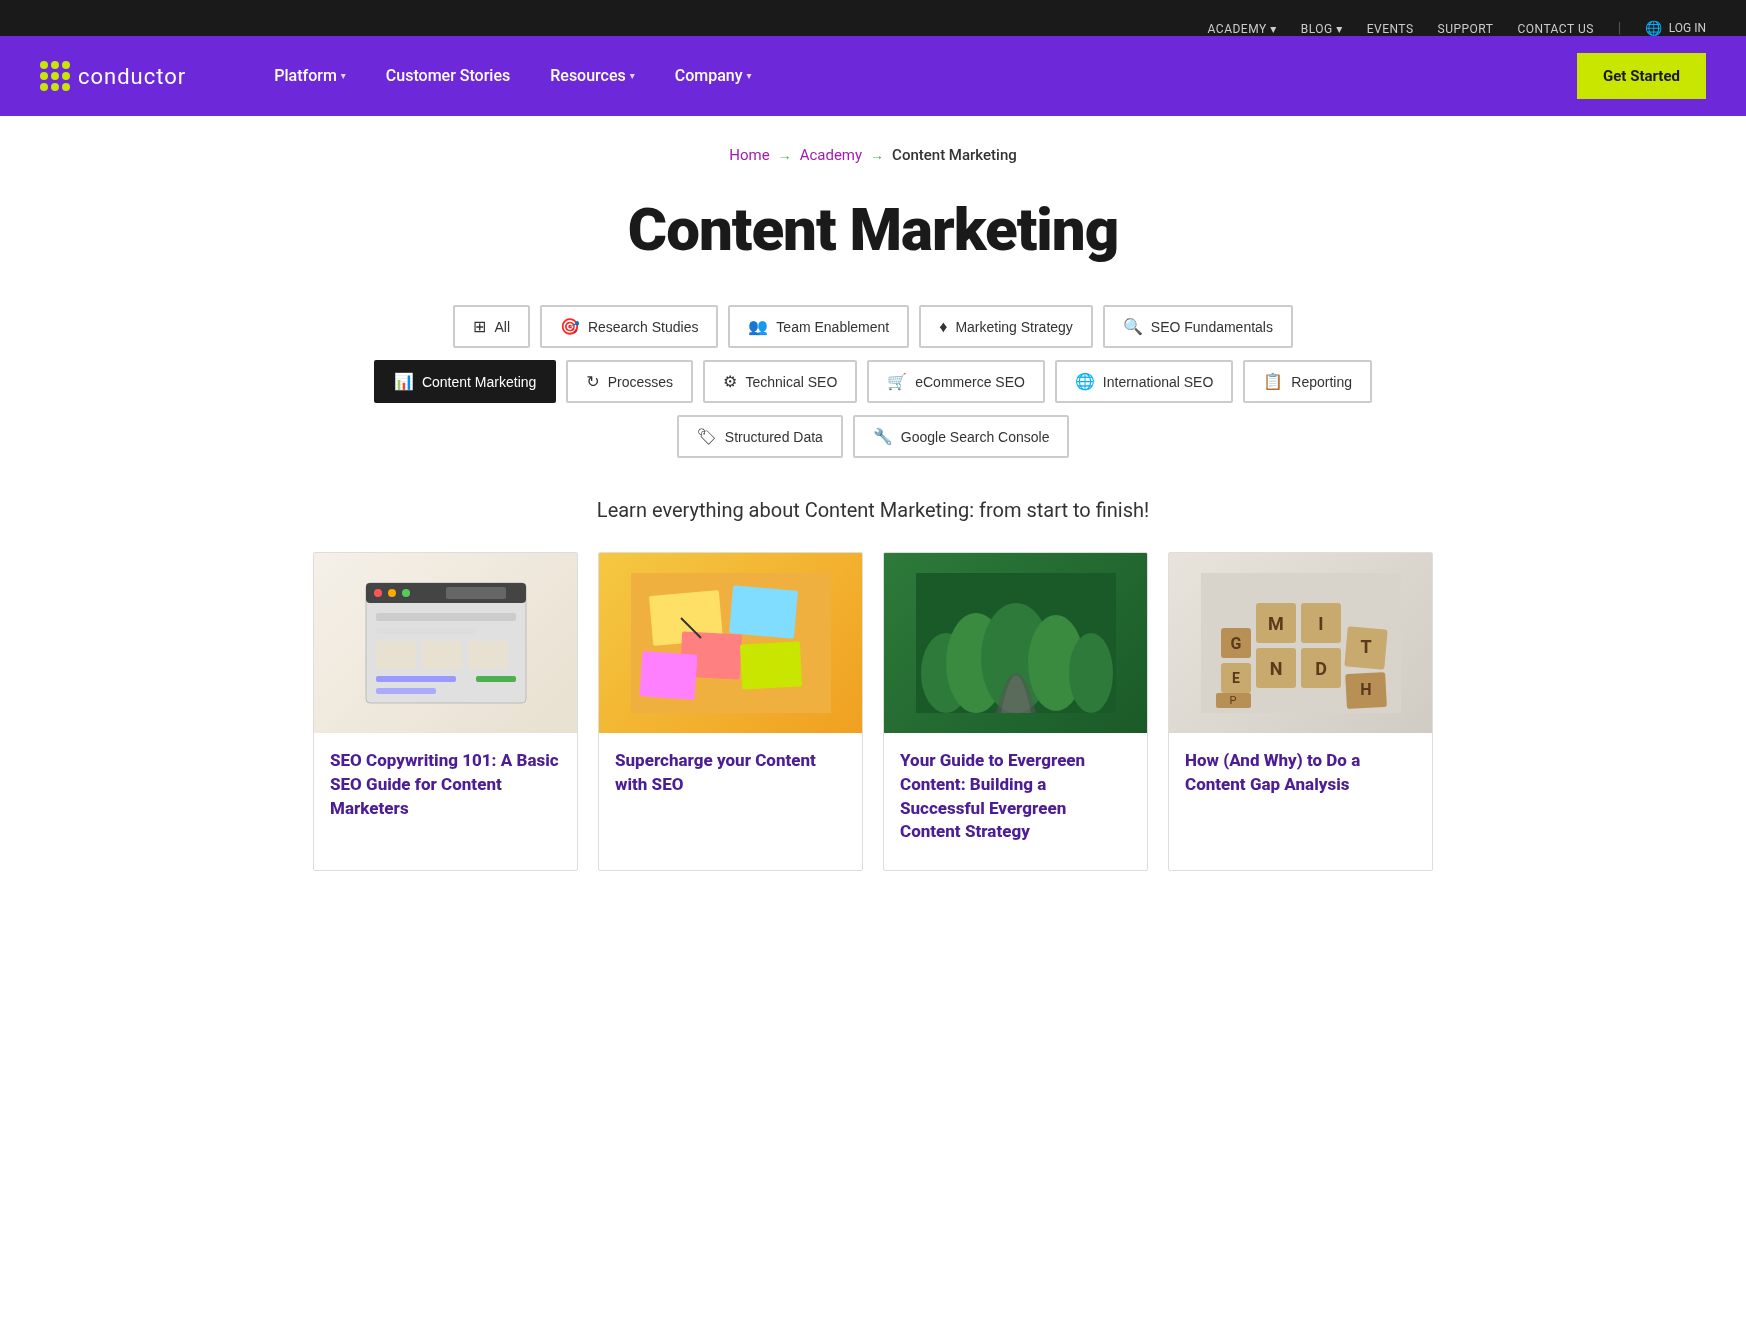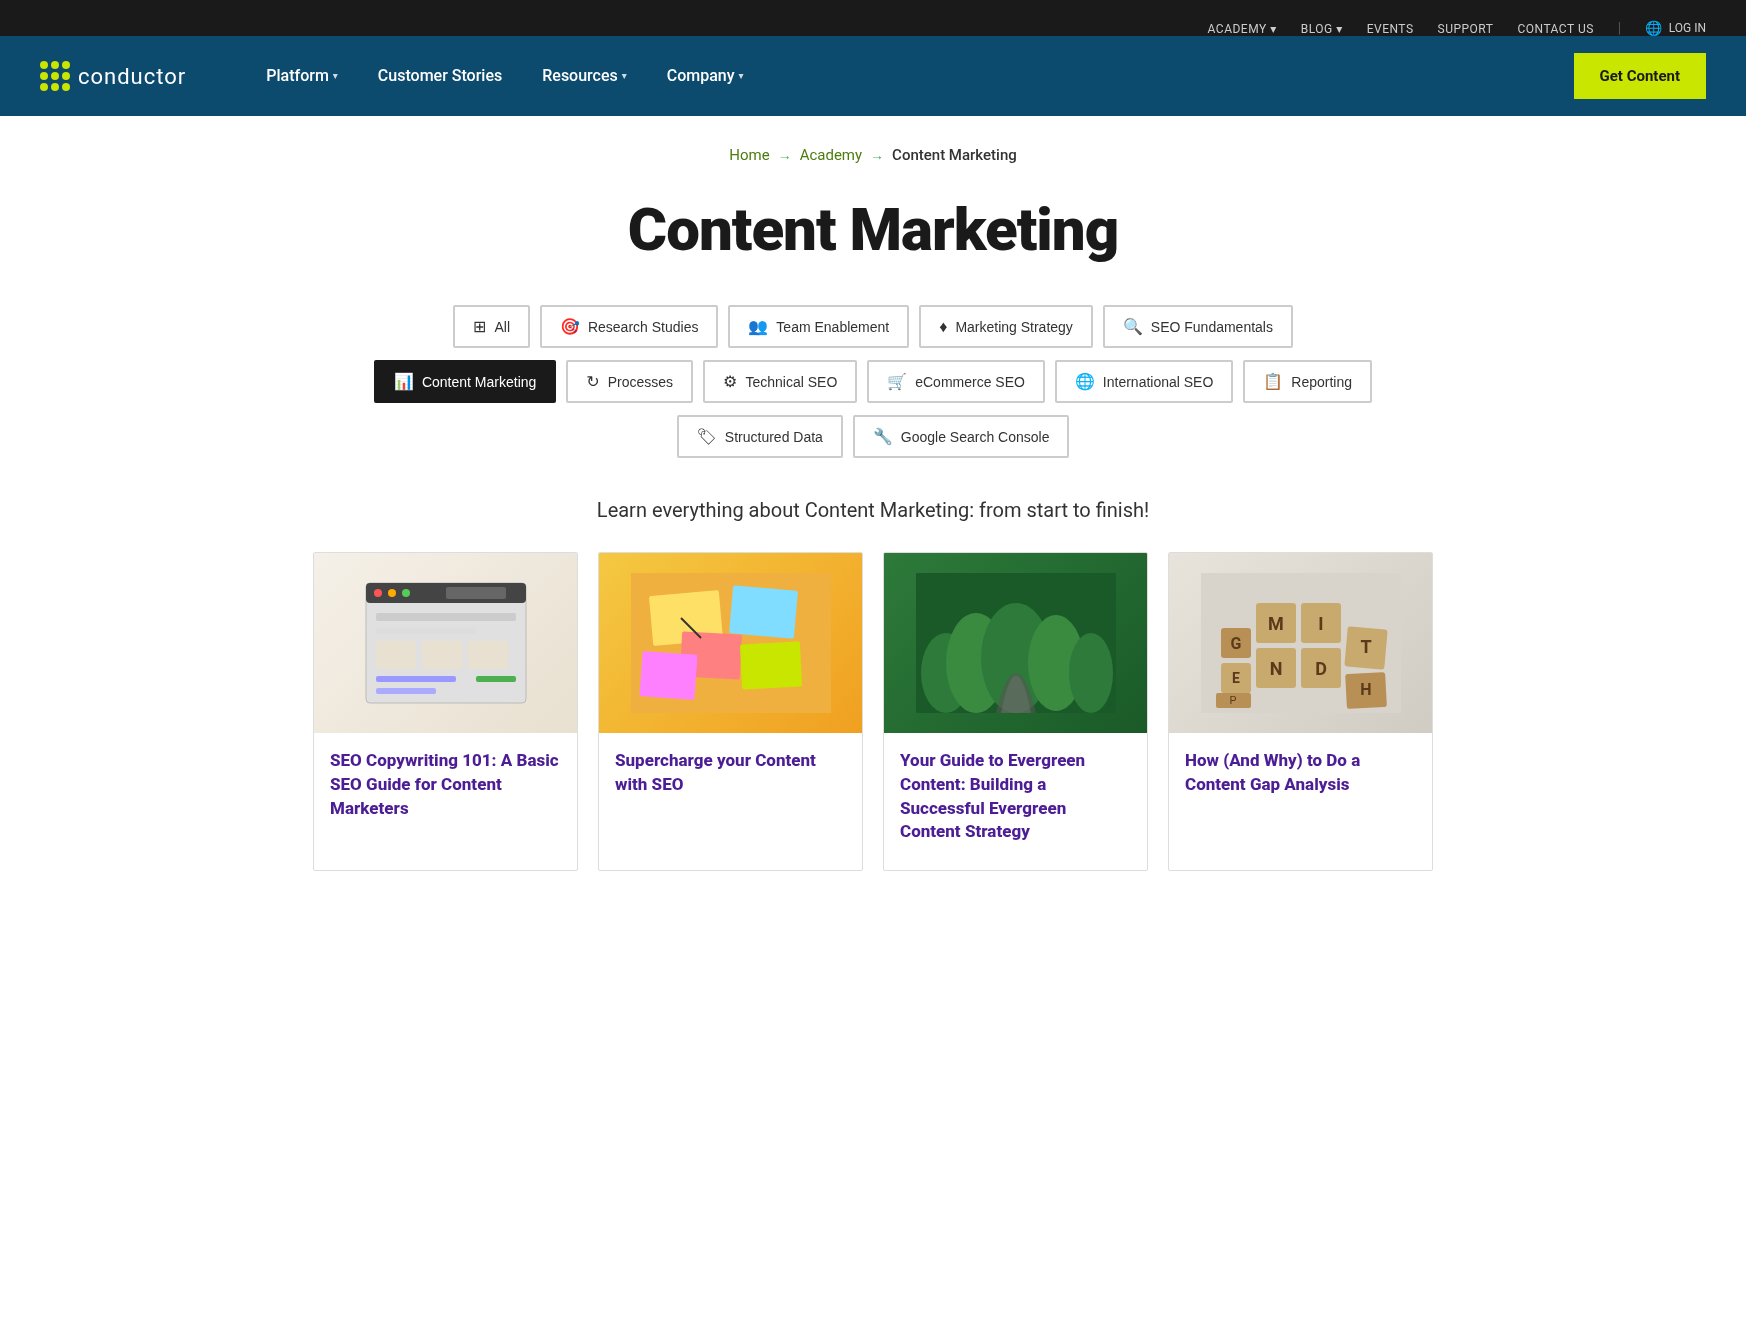--- a/index.html
+++ b/index.html
@@ -28,25 +28,26 @@
       align-items: center;
       gap: 6px;
       color: #ccc;
       font-size: 12px;
       cursor: pointer;
     }
     .globe-icon { font-size: 14px; }
 
     
     .main-nav {
-      background: #0c4a6e;
+      background: #6d28d9;
       display: flex;
       align-items: center;
       padding: 0 40px;
       height: 80px;
+      gap: 8px;
     }
     .logo {
       display: flex;
       align-items: center;
       gap: 8px;
       margin-right: 60px;
       text-decoration: none;
     }
     .logo-dots {
       display: grid;
@@ -104,21 +105,21 @@
       display: flex;
       justify-content: center;
     }
     .breadcrumb {
       display: flex;
       align-items: center;
       gap: 8px;
       font-size: 15px;
       color: #888;
     }
-    .breadcrumb-link { color: #4d7c0f; text-decoration: none; }
+    .breadcrumb-link { color: #a21caf; text-decoration: none; }
     .breadcrumb-arrow { color: #4caf50; font-size: 14px; }
     .breadcrumb-current { color: #333; font-weight: 500; }
 
     
     .page-title-section {
       text-align: center;
       padding: 20px 40px 40px;
     }
     .page-title {
       font-size: 60px;
@@ -271,21 +272,21 @@
     </a>
     <a class="nav-item">
       <span>Resources</span>
       <span class="nav-arrow">▾</span>
     </a>
     <a class="nav-item">
       <span>Company</span>
       <span class="nav-arrow">▾</span>
     </a>
   </div>
-  <a class="get-started-btn">Get Content</a>
+  <a class="get-started-btn">Get Started</a>
 </nav>
 
 <div class="breadcrumb-section">
   <nav class="breadcrumb">
     <a class="breadcrumb-link">Home</a>
     <span class="breadcrumb-arrow">→</span>
     <a class="breadcrumb-link">Academy</a>
     <span class="breadcrumb-arrow">→</span>
     <span class="breadcrumb-current">Content Marketing</span>
   </nav>

